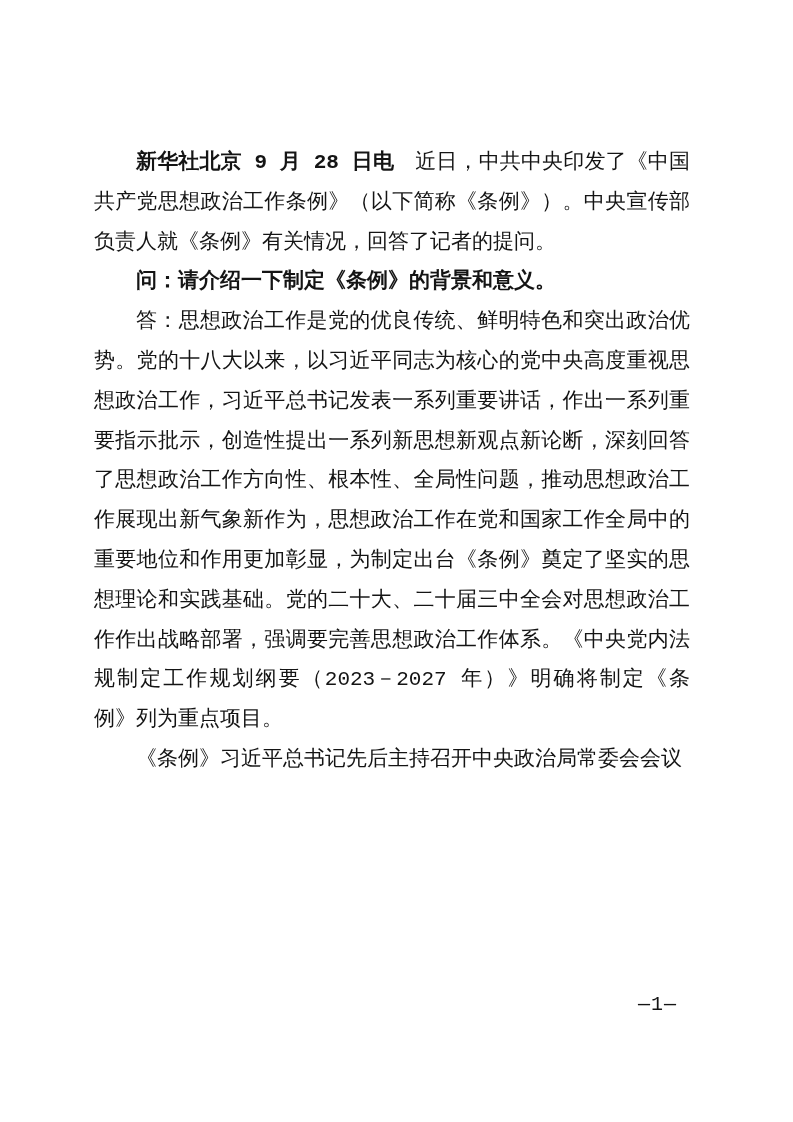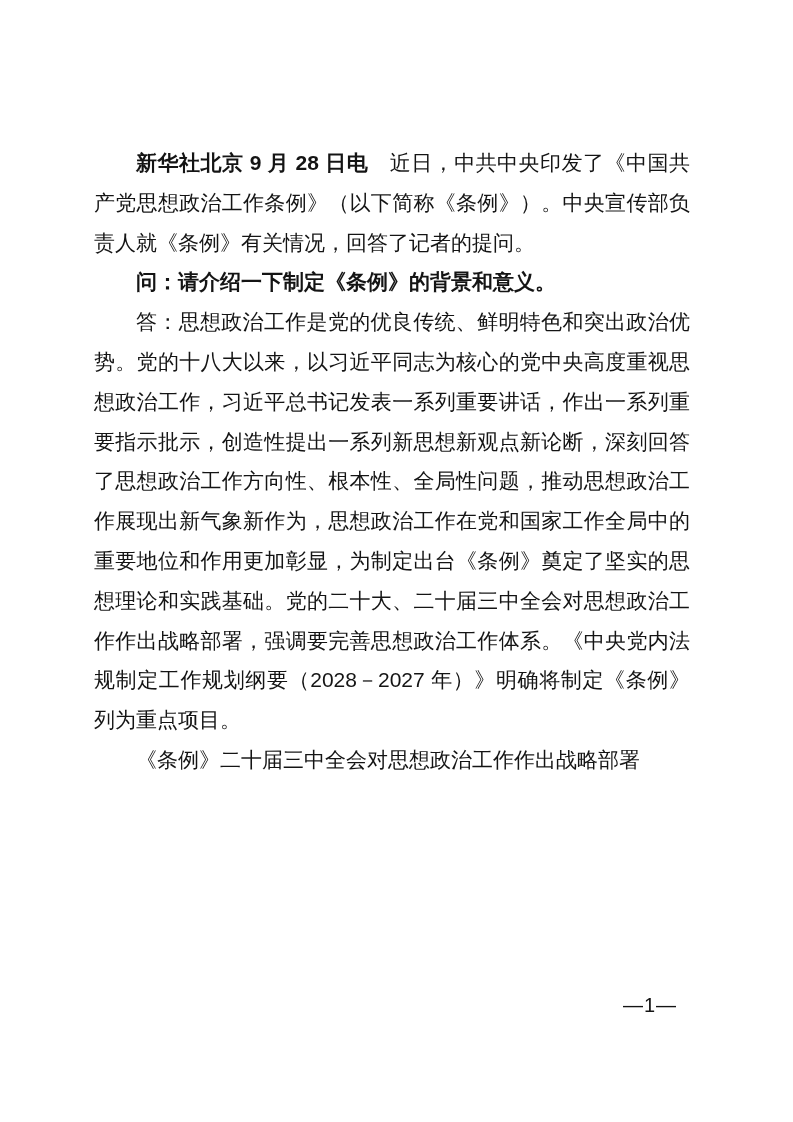--- a/index.html
+++ b/index.html
@@ -6,21 +6,21 @@
     margin: 0;
     padding: 0;
     background: #ffffff;
   }
   .page {
     position: relative;
     width: 793px;
     height: 1122px;
     background: #ffffff;
     overflow: hidden;
-    font-family: Liberation Sans, sans-serif;
+    font-family: Liberation Mono, monospace;
     color: #141414;
   }
   .content {
     position: absolute;
     left: 94px;
     top: 143px;
     width: 596px;
     font-size: 21px;
     line-height: 39.8px;
     text-align: justify;
@@ -44,17 +44,17 @@
     color: #141414;
   }
 </style>
 </head>
 <body>
 
 <div class="page">
   <div class="content">
     <p><span class="b">新华社北京 9 月 28 日电</span><span>　近日，中共中央印发了《中国共产党思想政治工作条例》（以下简称《条例》）。中央宣传部负责人就《条例》有关情况，回答了记者的提问。</span></p>
     <p class="b">问：请介绍一下制定《条例》的背景和意义。</p>
-    <p>答：思想政治工作是党的优良传统、鲜明特色和突出政治优势。党的十八大以来，以习近平同志为核心的党中央高度重视思想政治工作，习近平总书记发表一系列重要讲话，作出一系列重要指示批示，创造性提出一系列新思想新观点新论断，深刻回答了思想政治工作方向性、根本性、全局性问题，推动思想政治工作展现出新气象新作为，思想政治工作在党和国家工作全局中的重要地位和作用更加彰显，为制定出台《条例》奠定了坚实的思想理论和实践基础。党的二十大、二十届三中全会对思想政治工作作出战略部署，强调要完善思想政治工作体系。《中央党内法规制定工作规划纲要（2028－2027 年）》明确将制定《条例》列为重点项目。</p>
-    <p>《条例》二十届三中全会对思想政治工作作出战略部署</p>
+    <p>答：思想政治工作是党的优良传统、鲜明特色和突出政治优势。党的十八大以来，以习近平同志为核心的党中央高度重视思想政治工作，习近平总书记发表一系列重要讲话，作出一系列重要指示批示，创造性提出一系列新思想新观点新论断，深刻回答了思想政治工作方向性、根本性、全局性问题，推动思想政治工作展现出新气象新作为，思想政治工作在党和国家工作全局中的重要地位和作用更加彰显，为制定出台《条例》奠定了坚实的思想理论和实践基础。党的二十大、二十届三中全会对思想政治工作作出战略部署，强调要完善思想政治工作体系。《中央党内法规制定工作规划纲要（2023－2027 年）》明确将制定《条例》列为重点项目。</p>
+    <p>《条例》习近平总书记先后主持召开中央政治局常委会会议</p>
   </div>
   <div class="pagenum">—1—</div>
 </div>
 
 </body></html>

